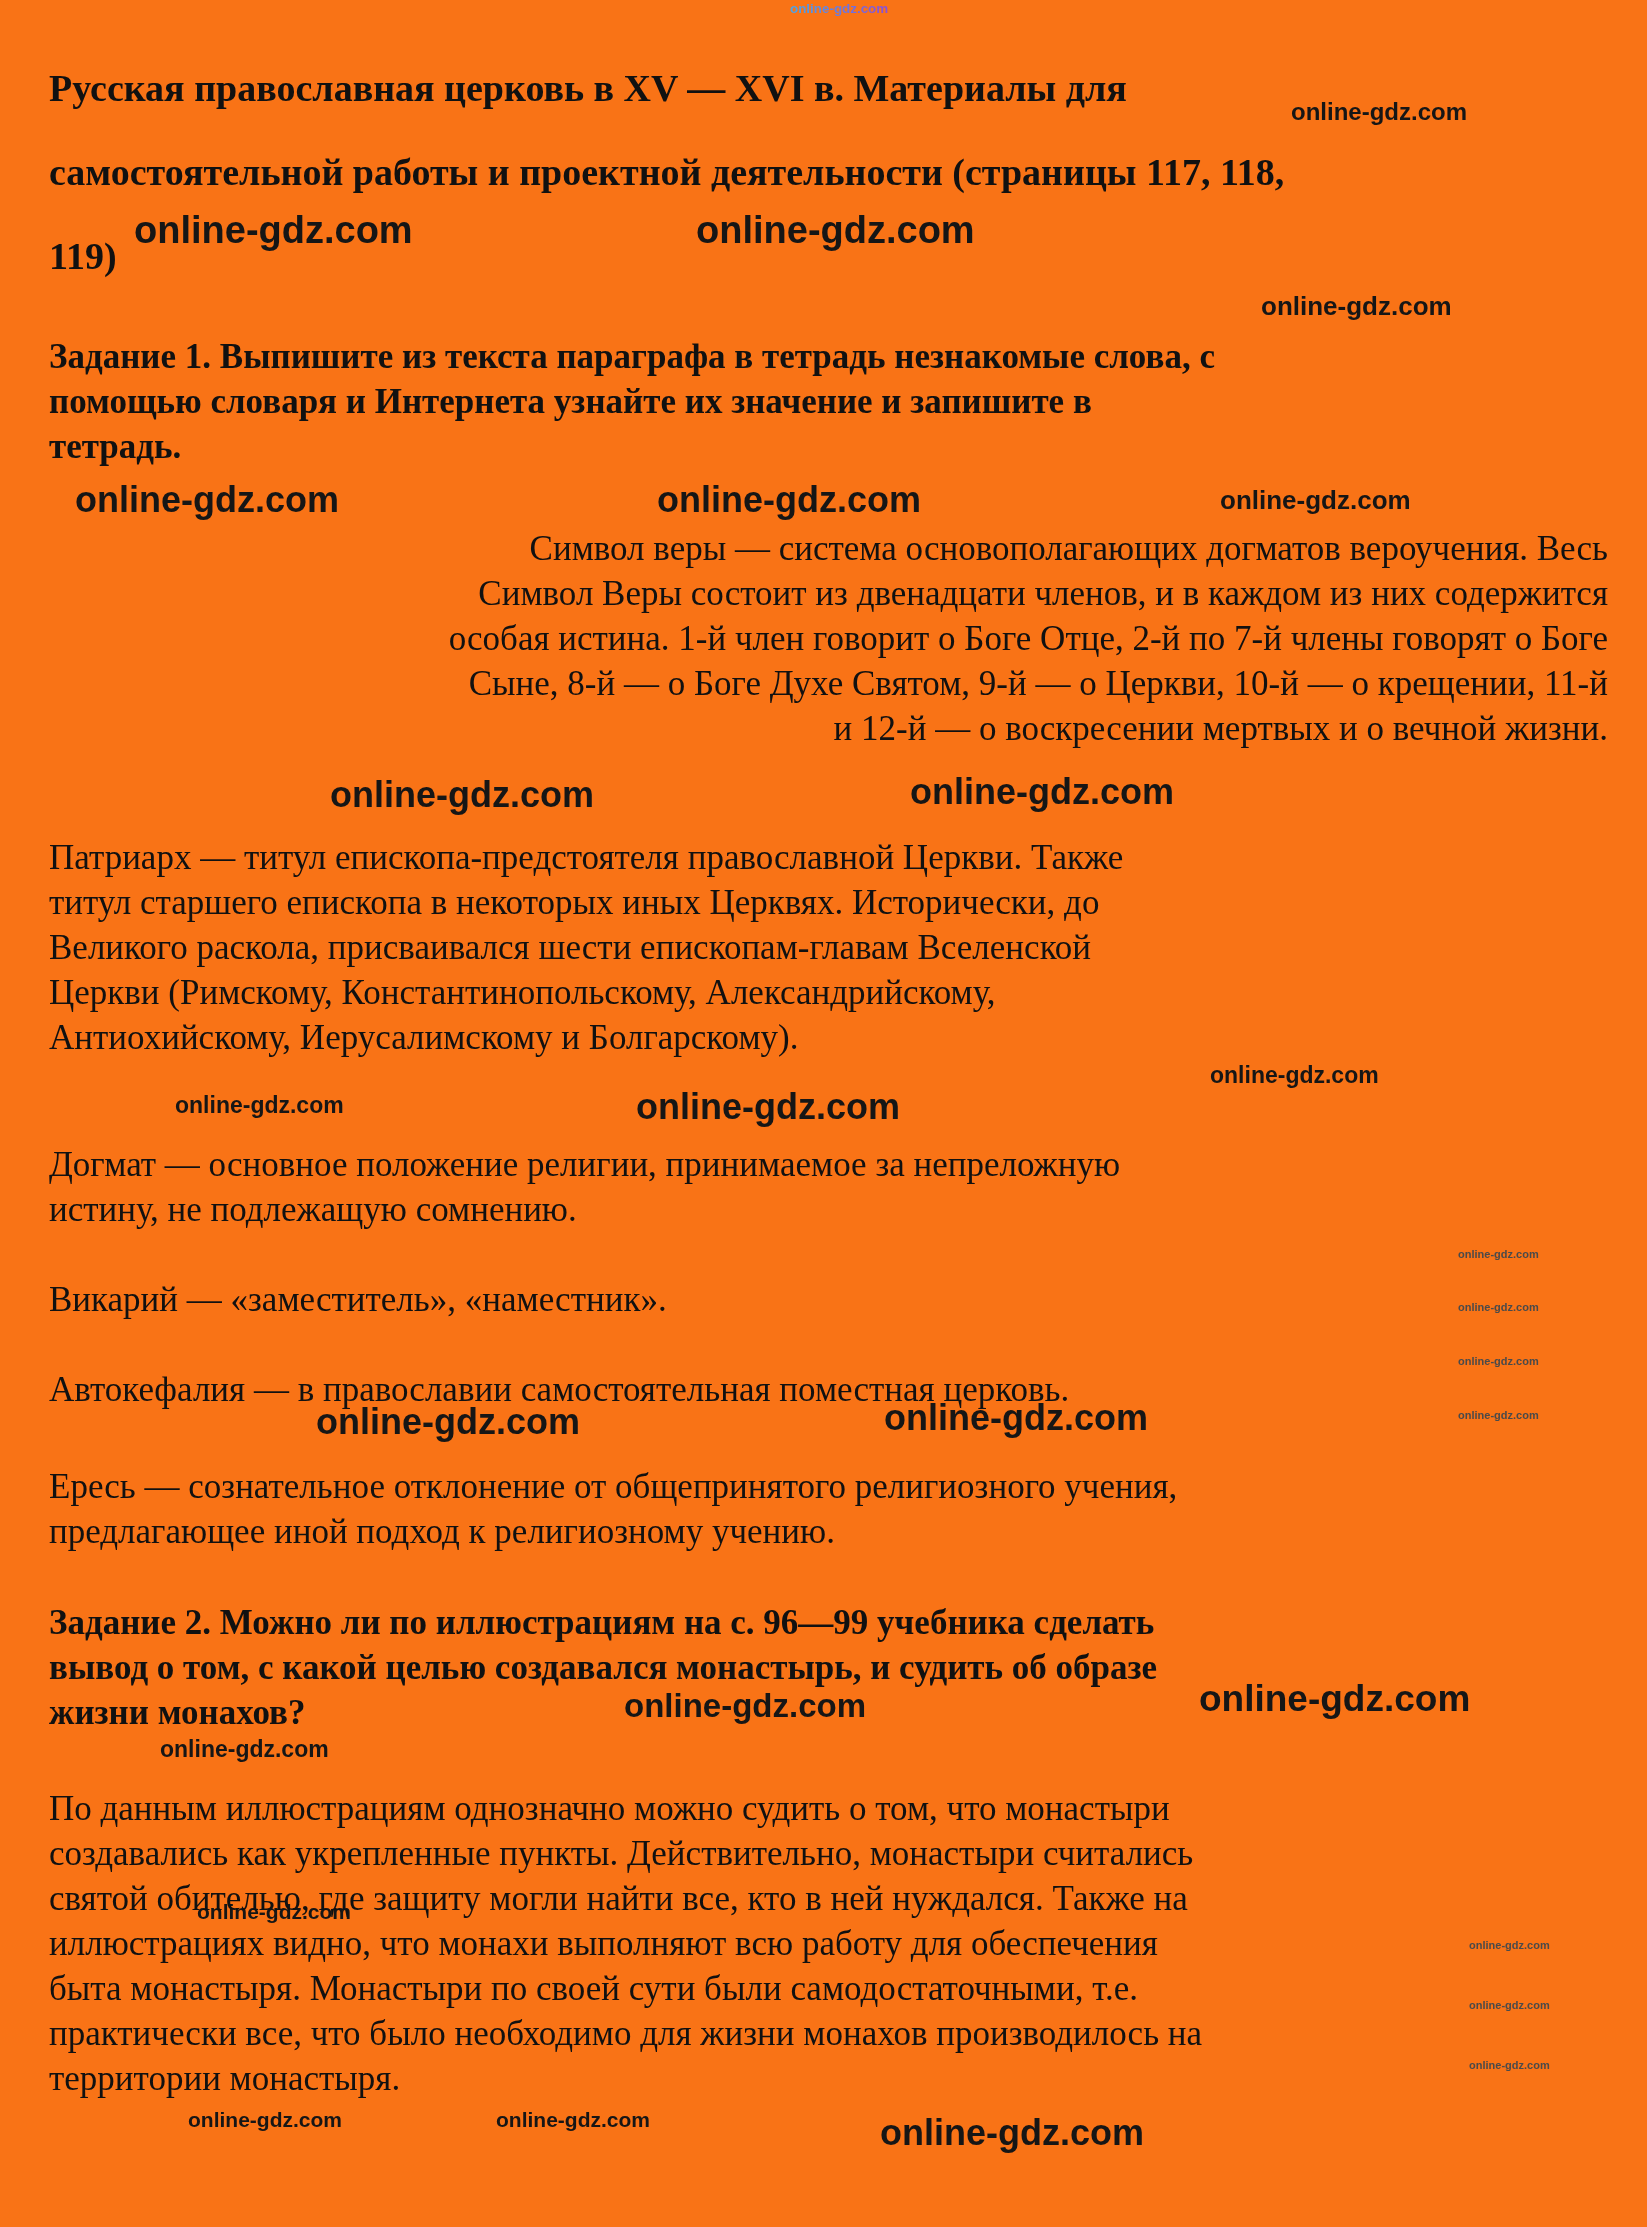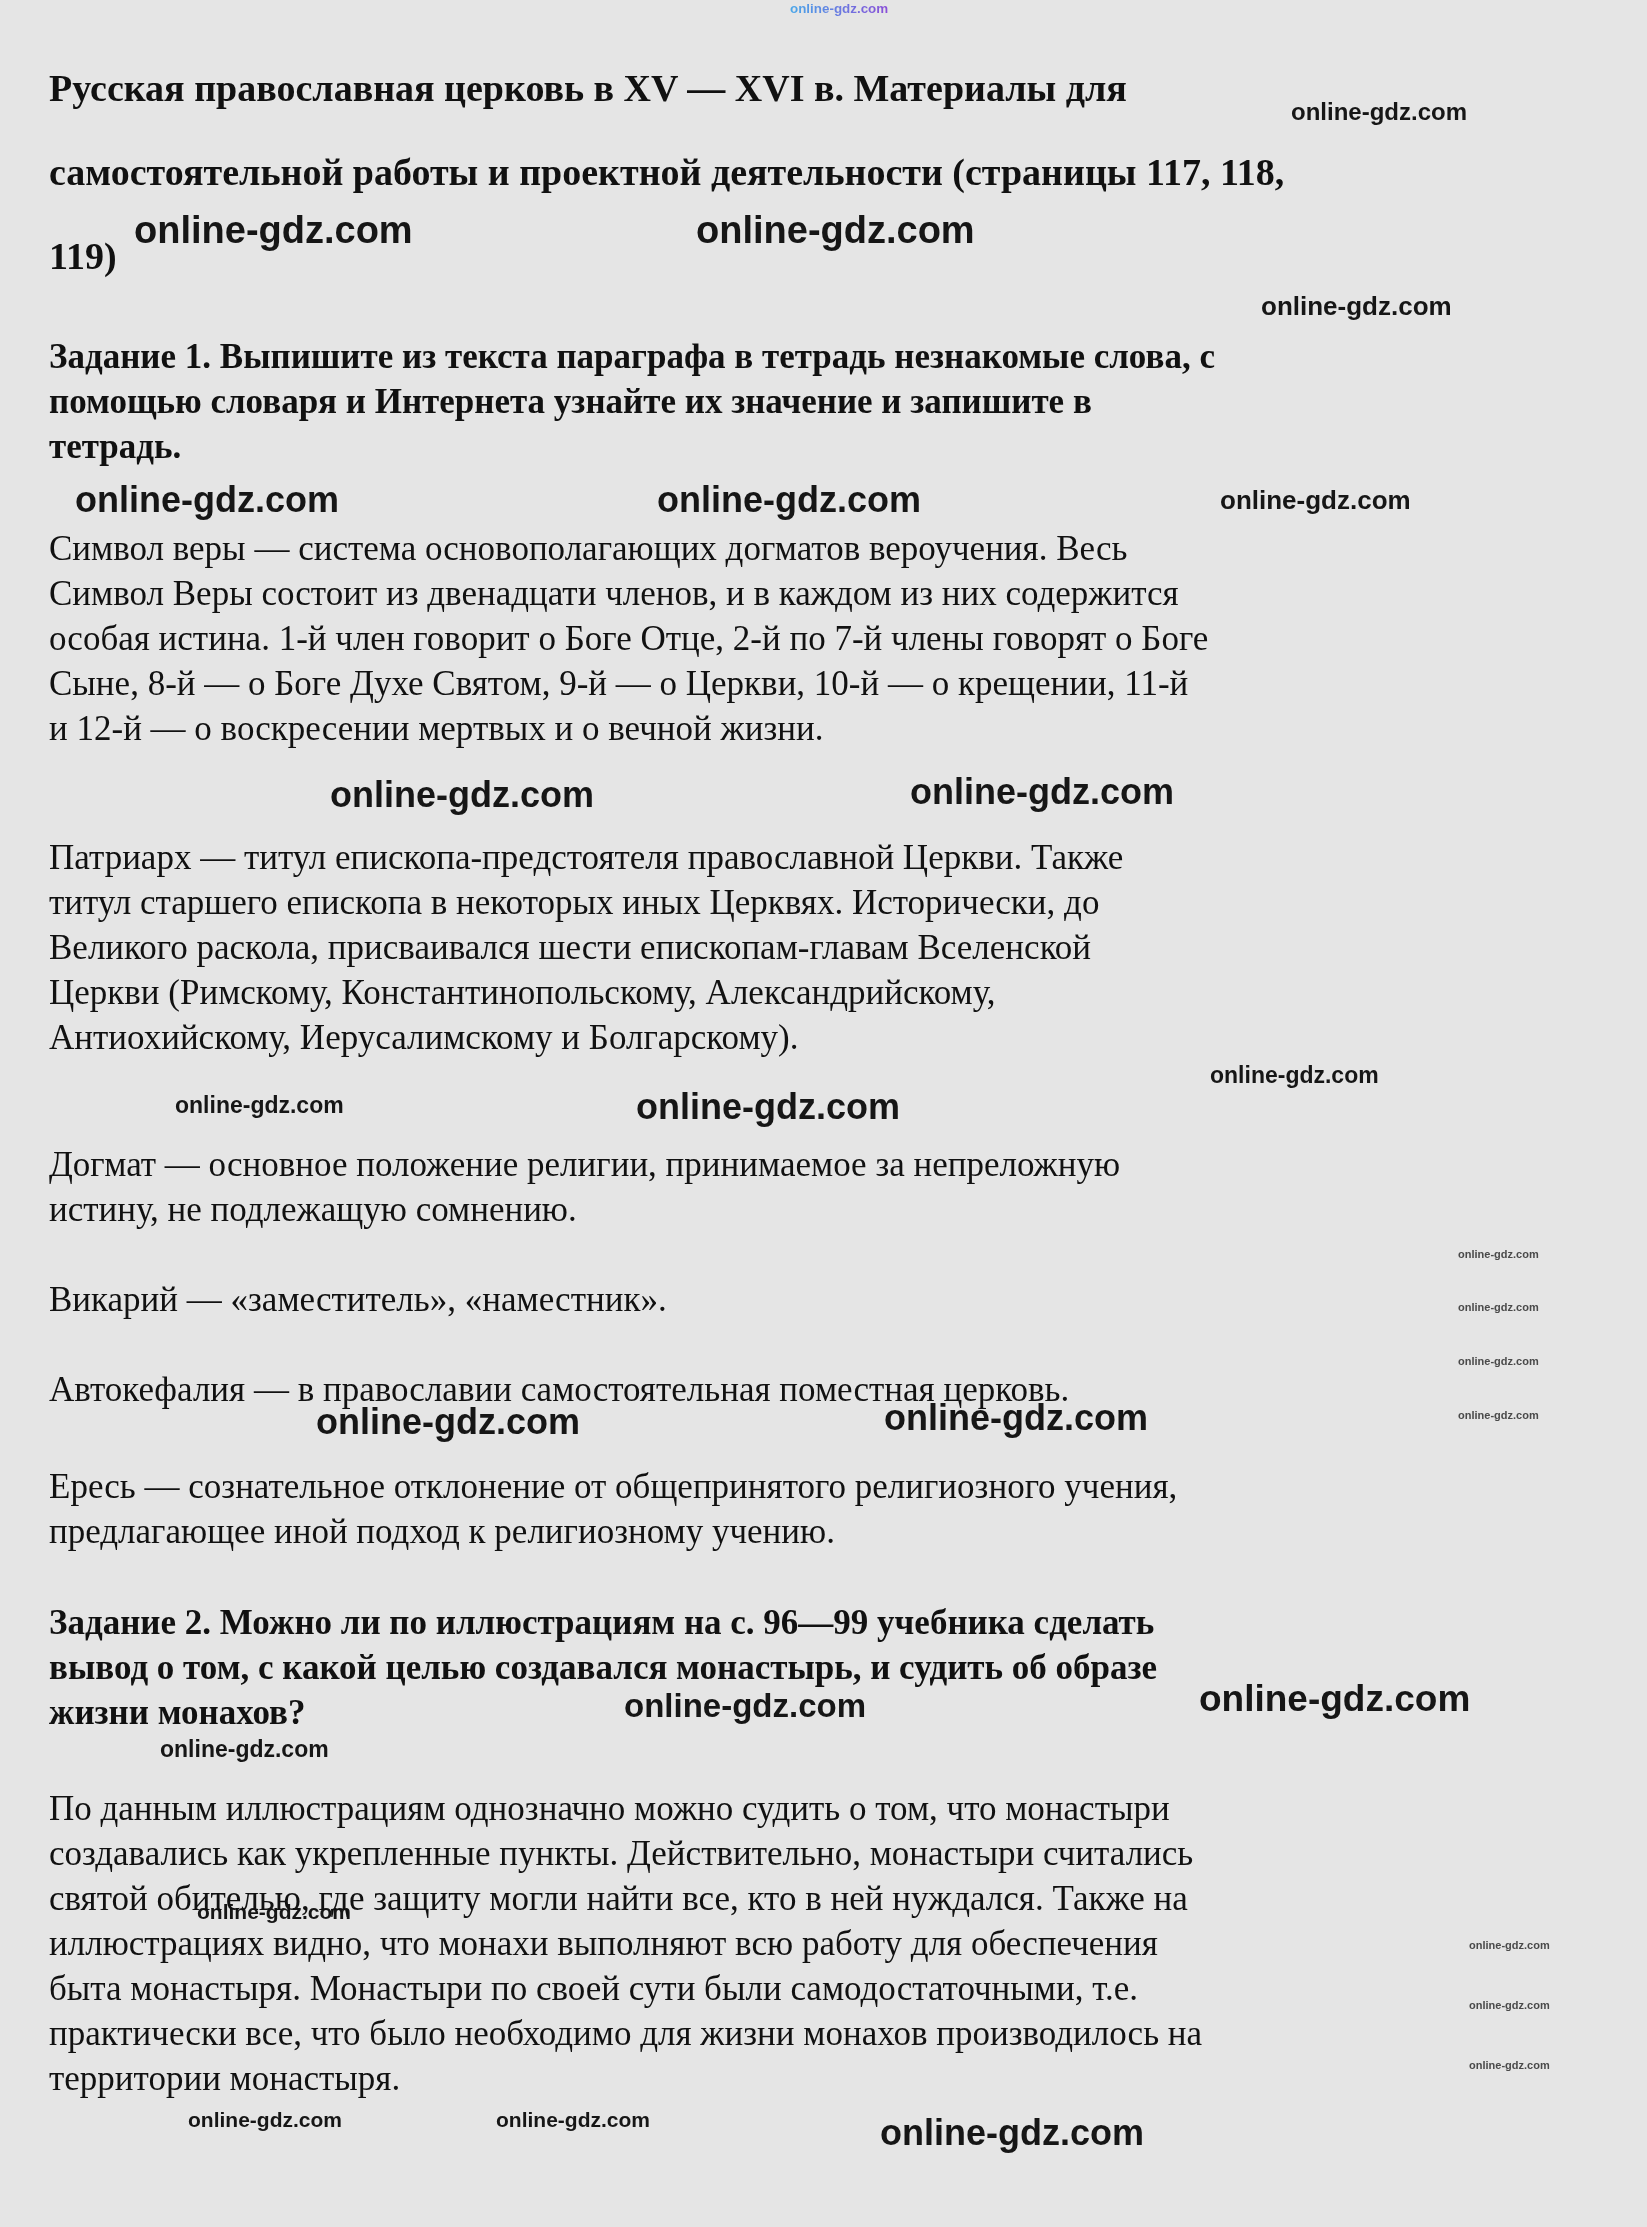--- a/index.html
+++ b/index.html
@@ -1,21 +1,21 @@
 <!DOCTYPE html>
 <html style="font-size:12.6px"><head>
 <meta charset="utf-8">
 <style>
   * { margin: 0; padding: 0; box-sizing: border-box; }
   html, body { background: #ffffff; }
   .page {
     position: relative;
     width: 1648px;
     height: 2227px;
-    background: #e5e5e5;
+    background: #f97316;
     overflow: hidden;
     font-family: "Liberation Serif", serif;
     color: #111111;
   }
   .content {
     position: absolute;
     left: 49px;
     top: 46px;
     width: 1559px;
   }
@@ -32,21 +32,21 @@
     line-height: 45px;
     white-space: nowrap;
   }
   .para {
     font-size: 35px;
     font-weight: 400;
     line-height: 45px;
     white-space: nowrap;
   }
   .mb72 { margin-bottom: 57px; }
-  .mb106 { margin-bottom: 84px; }
+  .mb106 { margin-bottom: 84px; text-align: right; }
   .mb104 { margin-bottom: 82px; margin-top: 36px; }
   .mb57 { margin-bottom: 45px; }
   .mb66 { margin-bottom: 52px; }
   .mb58 { margin-bottom: 46px; }
   .mb64 { margin-bottom: 51px; }
   .wm {
     position: absolute;
     font-family: "Liberation Sans", sans-serif;
     font-weight: 700;
     color: #161616;

